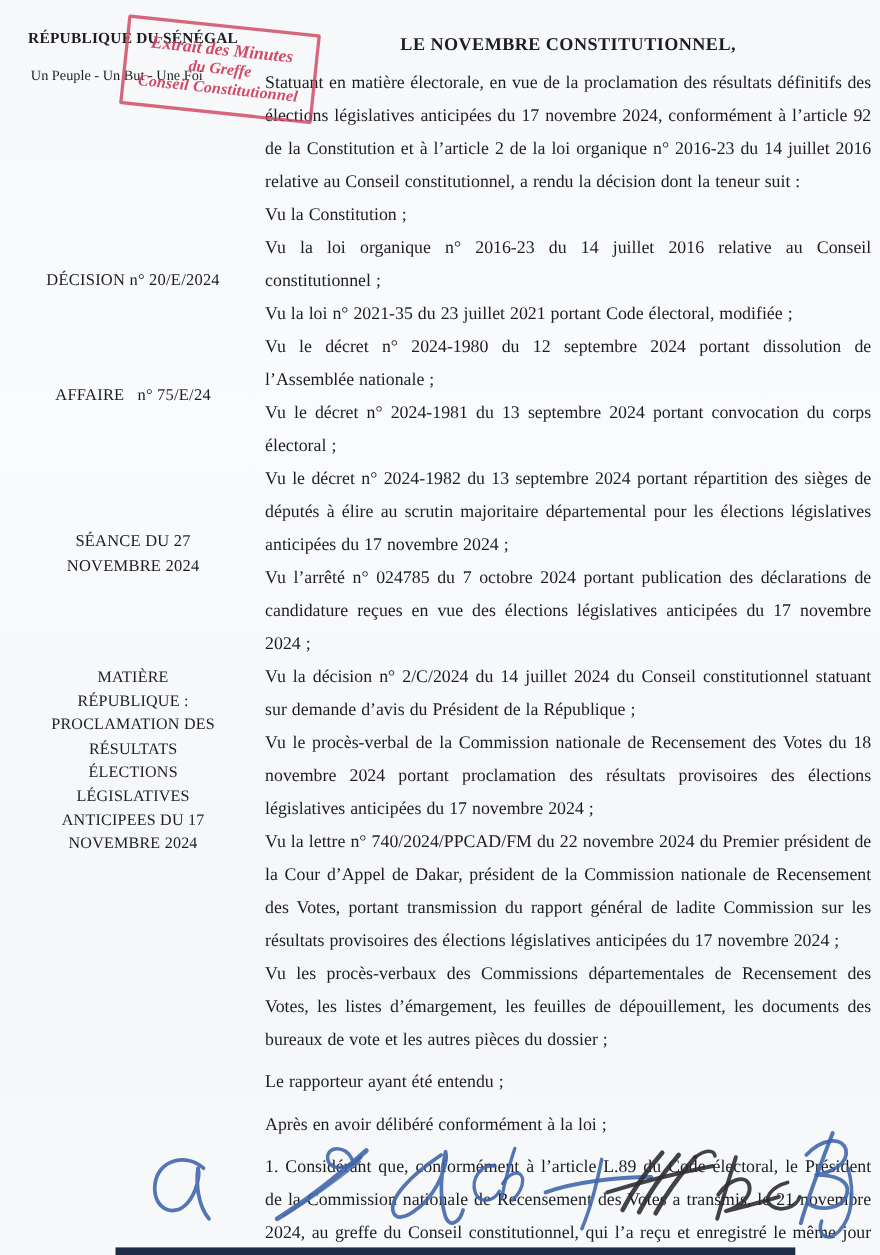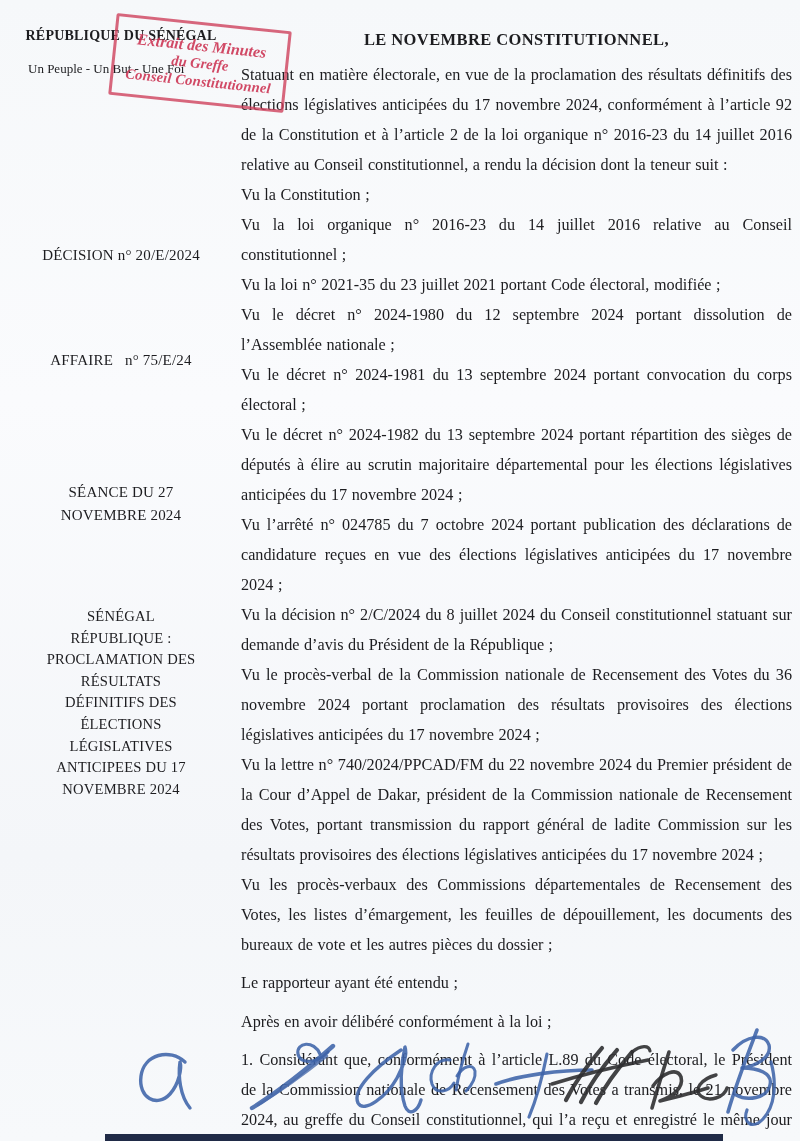--- a/index.html
+++ b/index.html
@@ -65,44 +65,43 @@
 
   <div class="leftcol-item republic">RÉPUBLIQUE DU SÉNÉGAL</div>
   <div class="leftcol-item motto">Un Peuple - Un But - Une Foi</div>
   <div class="leftcol-item decision-ref">DÉCISION n° 20/E/2024</div>
   <div class="leftcol-item affaire-ref">AFFAIRE&nbsp;&nbsp;&nbsp;n° 75/E/24</div>
   <div class="leftcol-item seance">
       <div>SÉANCE DU 27</div>
       <div>NOVEMBRE 2024</div>
     </div>
   <div class="leftcol-item matiere">
-      <div>SÉNÉGAL</div>
+      <div>MATIÈRE</div>
       <div>RÉPUBLIQUE :</div>
       <div>PROCLAMATION DES</div>
       <div>RÉSULTATS</div>
-      <div>DÉFINITIFS DES</div>
       <div>ÉLECTIONS</div>
       <div>LÉGISLATIVES</div>
       <div>ANTICIPEES DU 17</div>
       <div>NOVEMBRE 2024</div>
     </div>
 
   <div class="maincol">
     <div class="doc-title">LE NOVEMBRE CONSTITUTIONNEL,</div>
     <p class="body-par">Statuant en matière électorale, en vue de la proclamation des résultats définitifs des élections législatives anticipées du 17 novembre 2024, conformément à l’article 92 de la Constitution et à l’article 2 de la loi organique n° 2016-23 du 14 juillet 2016 relative au Conseil constitutionnel, a rendu la décision dont la teneur suit :</p>
     <div>
         <div class="body-par">Vu la Constitution ;</div>
         <div class="body-par">Vu la loi organique n° 2016-23 du 14 juillet 2016 relative au Conseil constitutionnel ;</div>
         <div class="body-par">Vu la loi n° 2021-35 du 23 juillet 2021 portant Code électoral, modifiée ;</div>
         <div class="body-par">Vu le décret n° 2024-1980 du 12 septembre 2024 portant dissolution de l’Assemblée nationale ;</div>
         <div class="body-par">Vu le décret n° 2024-1981 du 13 septembre 2024 portant convocation du corps électoral ;</div>
         <div class="body-par">Vu le décret n° 2024-1982 du 13 septembre 2024 portant répartition des sièges de députés à élire au scrutin majoritaire départemental pour les élections législatives anticipées du 17 novembre 2024 ;</div>
         <div class="body-par">Vu l’arrêté n° 024785 du 7 octobre 2024 portant publication des déclarations de candidature reçues en vue des élections législatives anticipées du 17 novembre 2024 ;</div>
-        <div class="body-par">Vu la décision n° 2/C/2024 du 8 juillet 2024 du Conseil constitutionnel statuant sur demande d’avis du Président de la République ;</div>
-        <div class="body-par">Vu le procès-verbal de la Commission nationale de Recensement des Votes du 36 novembre 2024 portant proclamation des résultats provisoires des élections législatives anticipées du 17 novembre 2024 ;</div>
+        <div class="body-par">Vu la décision n° 2/C/2024 du 14 juillet 2024 du Conseil constitutionnel statuant sur demande d’avis du Président de la République ;</div>
+        <div class="body-par">Vu le procès-verbal de la Commission nationale de Recensement des Votes du 18 novembre 2024 portant proclamation des résultats provisoires des élections législatives anticipées du 17 novembre 2024 ;</div>
         <div class="body-par">Vu la lettre n° 740/2024/PPCAD/FM du 22 novembre 2024 du Premier président de la Cour d’Appel de Dakar, président de la Commission nationale de Recensement des Votes, portant transmission du rapport général de ladite Commission sur les résultats provisoires des élections législatives anticipées du 17 novembre 2024 ;</div>
         <div class="body-par">Vu les procès-verbaux des Commissions départementales de Recensement des Votes, les listes d’émargement, les feuilles de dépouillement, les documents des bureaux de vote et les autres pièces du dossier ;</div>
       </div>
     <div class="gap-8"></div>
     <p class="body-par">Le rapporteur ayant été entendu ;</p>
     <div class="gap-9"></div>
     <p class="body-par">Après en avoir délibéré conformément à la loi ;</p>
     <div class="gap-8"></div>
     <p class="body-par">1.  Considérant que, conformément à l’article L.89 du Code électoral, le Président de la Commission nationale de Recensement des Votes a transmis, le 21 novembre 2024, au greffe du Conseil constitutionnel, qui l’a reçu et enregistré le même jour sous le numéro 107, le procès-verbal de proclamation des résultats provisoires des élections législatives anticipées du 17 novembre 2024, accompagné des documents électoraux, et par lettre n° 740/2024/PPCAD/FM du 22 novembre 2024, a adressé au Président du Conseil constitutionnel le rapport général de ladite Commission ;</p>
   </div>

